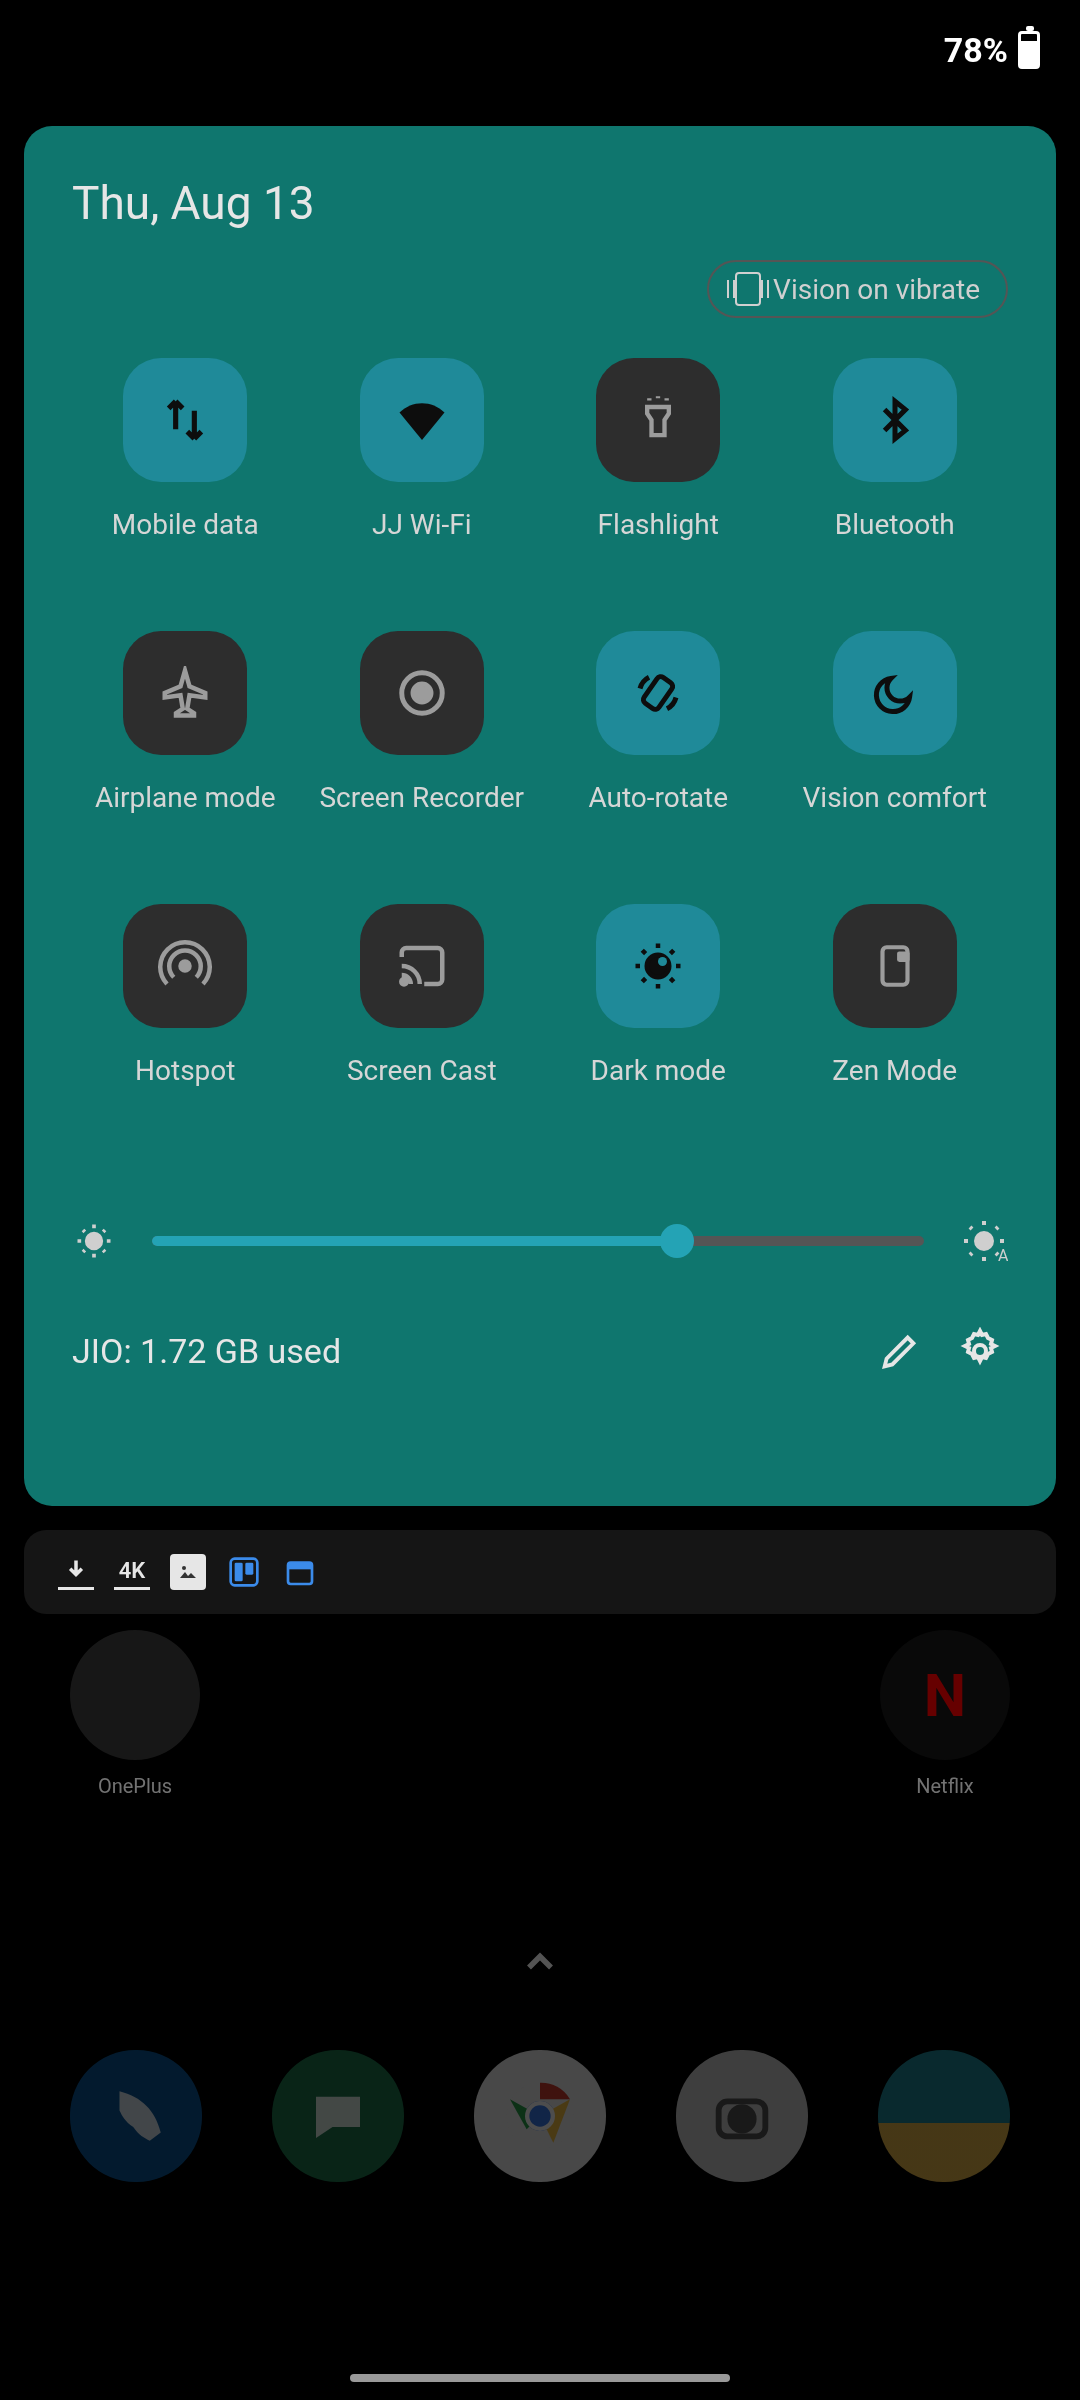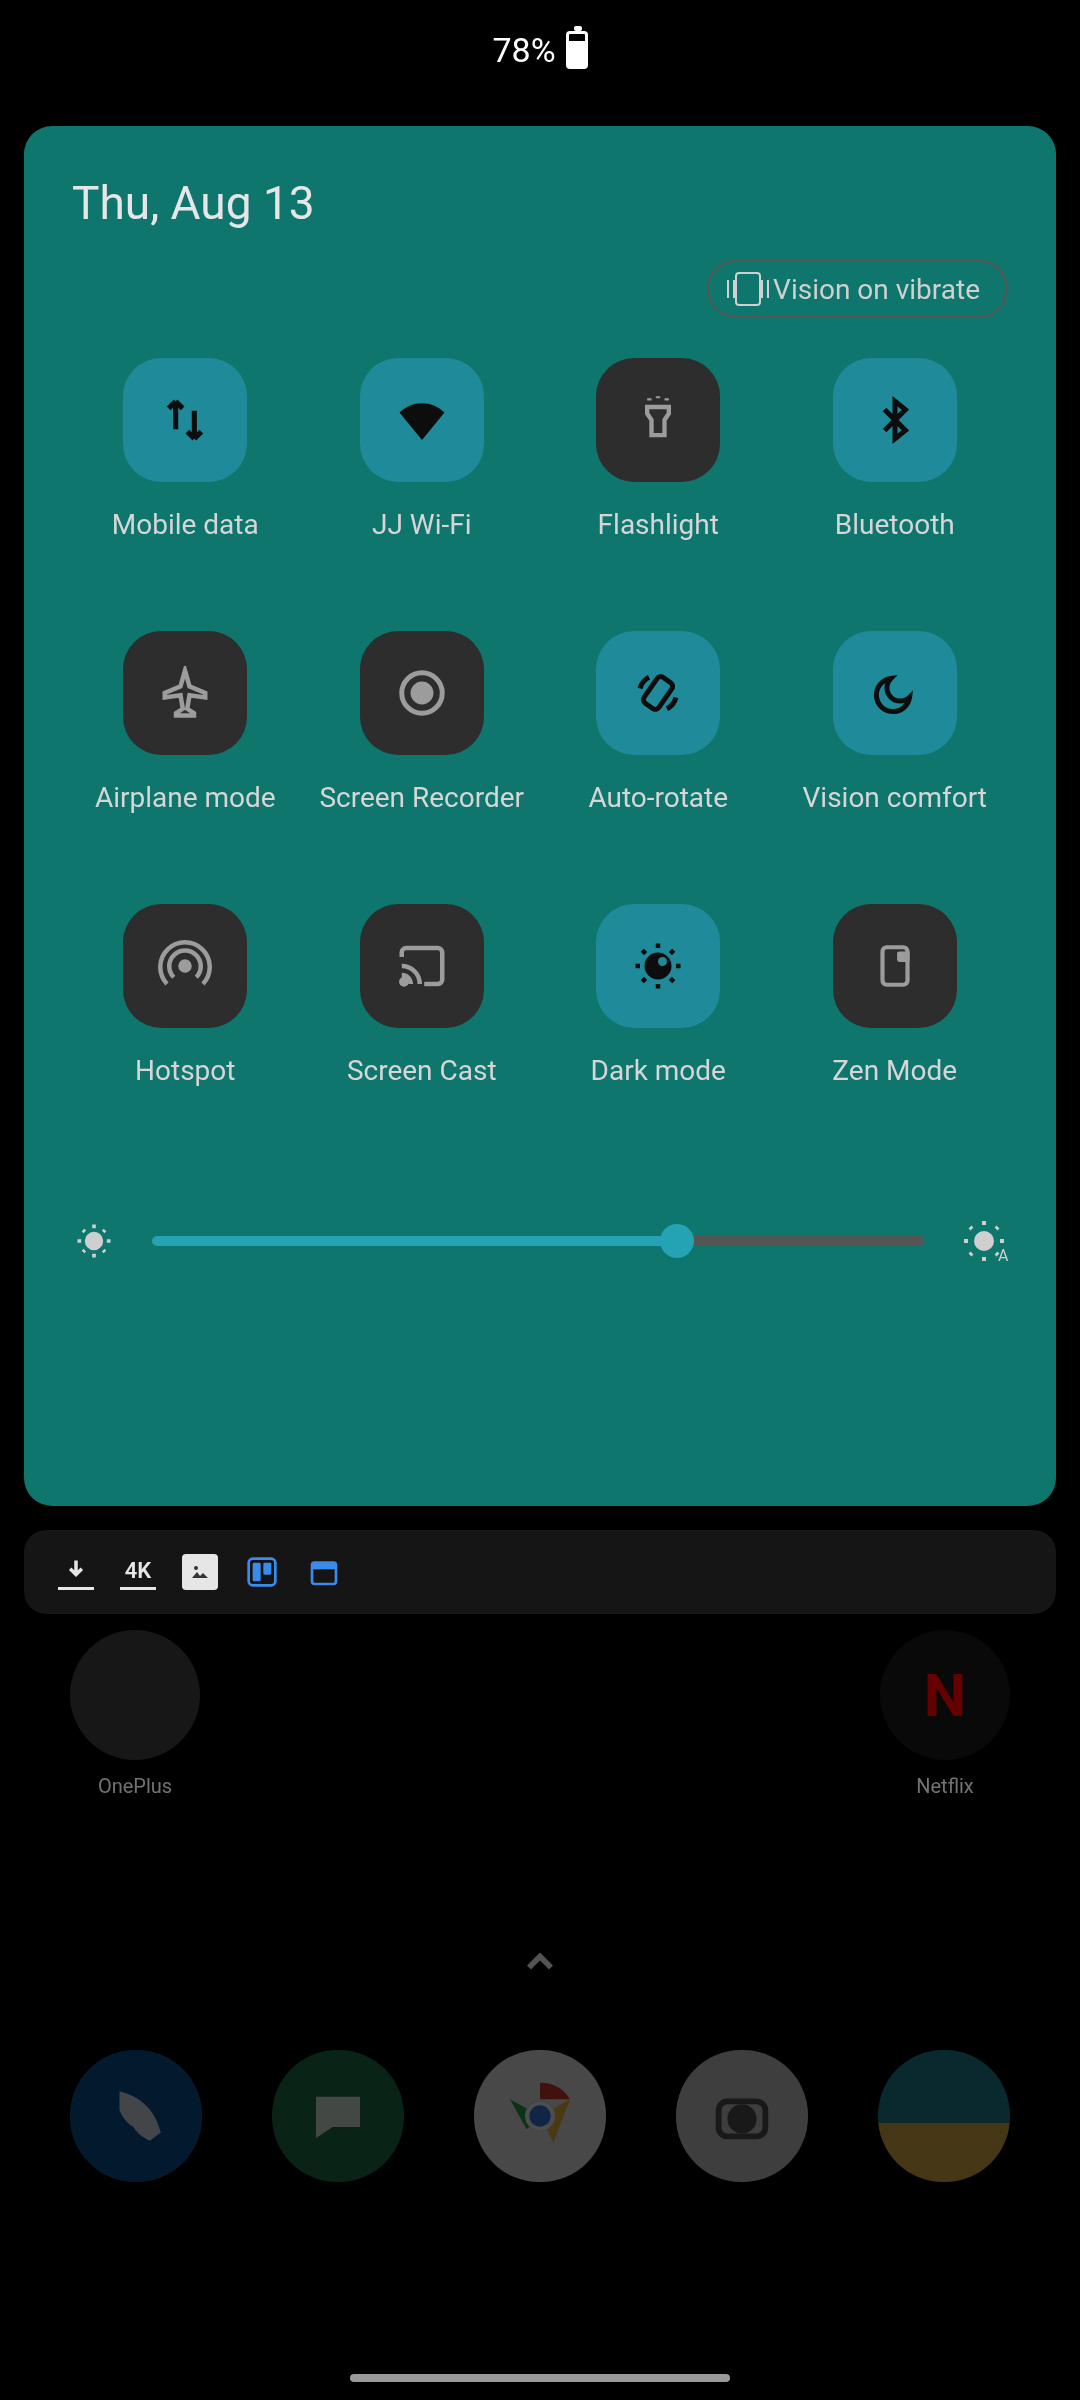--- a/index.html
+++ b/index.html
@@ -13,24 +13,24 @@
     position: relative;
   }
 
   
   .status-bar {
     position: absolute;
     top: 0; left: 0; right: 0;
     height: 100px;
     display: flex;
     align-items: center;
-    justify-content: center;
+    justify-content: flex-end;
     padding: 0 40px 0 40px;
     font-size: 34px;
-    font-weight: 400;
+    font-weight: 700;
     color: #fff;
   }
   .battery-icon {
     width: 22px; height: 38px;
     border: 3px solid #fff;
     border-radius: 4px;
     margin-left: 10px;
     position: relative;
     background: linear-gradient(to top, #fff 78%, transparent 78%);
   }
@@ -161,21 +161,21 @@
   
   .notif-strip {
     position: absolute;
     top: 1530px;
     left: 24px; right: 24px;
     height: 84px;
     background: #151515;
     border-radius: 22px;
     display: flex;
     align-items: center;
-    gap: 26px;
+    gap: 20px;
     padding: 16px 34px;
   }
   .mini-icon { width: 36px; height: 36px; display:flex; align-items:center; justify-content:center; color:#e6e6e6; font-size:22px; font-weight:600; }
   .mini-icon.img { background:#e6e6e6; border-radius:4px; }
   .mini-icon.trello { color:#3b8bea; }
   .mini-icon.cal { color:#3b8bea; }
   .mini-icon.fourk { border-bottom:3px solid #e6e6e6; }
   .mini-icon.dl { border-bottom:3px solid #e6e6e6; }
 
   
@@ -399,20 +399,34 @@
     </div>
     <span class="bright-icon">
       <svg width="48" height="48" viewBox="0 0 24 24" fill="none" stroke="currentColor" stroke-width="2">
         <circle cx="12" cy="12" r="4" fill="currentColor"></circle>
         <path d="M12 2 v2 M12 20 v2 M2 12 h2 M20 12 h2 M5 5 l1 1 M18 18 l1 1 M5 19 l1 -1 M18 6 l1 -1"></path>
         <text x="19" y="22" font-size="8" fill="currentColor" stroke="none">A</text>
       </svg>
     </span>
   </div>
 
+  <div class="bottom-row">
+    <div class="usage-text">JIO: 1.72 GB used</div>
+    <div class="icon-btn">
+      <svg width="46" height="46" viewBox="0 0 24 24" fill="none" stroke="currentColor" stroke-width="2">
+        <path d="M4 20 l4 -1 l11 -11 l-3 -3 l-11 11 z"></path>
+      </svg>
+    </div>
+    <div class="icon-btn">
+      <svg width="48" height="48" viewBox="0 0 24 24" fill="none" stroke="currentColor" stroke-width="2">
+        <circle cx="12" cy="12" r="3"></circle>
+        <path d="M12 2 l1 2 l2 -.5 l1 2 l2 1 l-.5 2 l2 1 l-2 1 l.5 2 l-2 1 l-1 2 l-2 -.5 l-1 2 l-1 -2 l-2 .5 l-1 -2 l-2 -1 l.5 -2 l-2 -1 l2 -1 l-.5 -2 l2 -1 l1 -2 l2 .5 z"></path>
+      </svg>
+    </div>
+  </div>
 
 </div>
 
 <div class="notif-strip">
   <span class="mini-icon dl">
     <svg width="28" height="28" viewBox="0 0 24 24" fill="none" stroke="currentColor" stroke-width="3">
         <path d="M12 3 v12 M7 10 l5 5 l5 -5"></path>
       </svg>
   </span>
   <span class="mini-icon fourk">4K</span>

